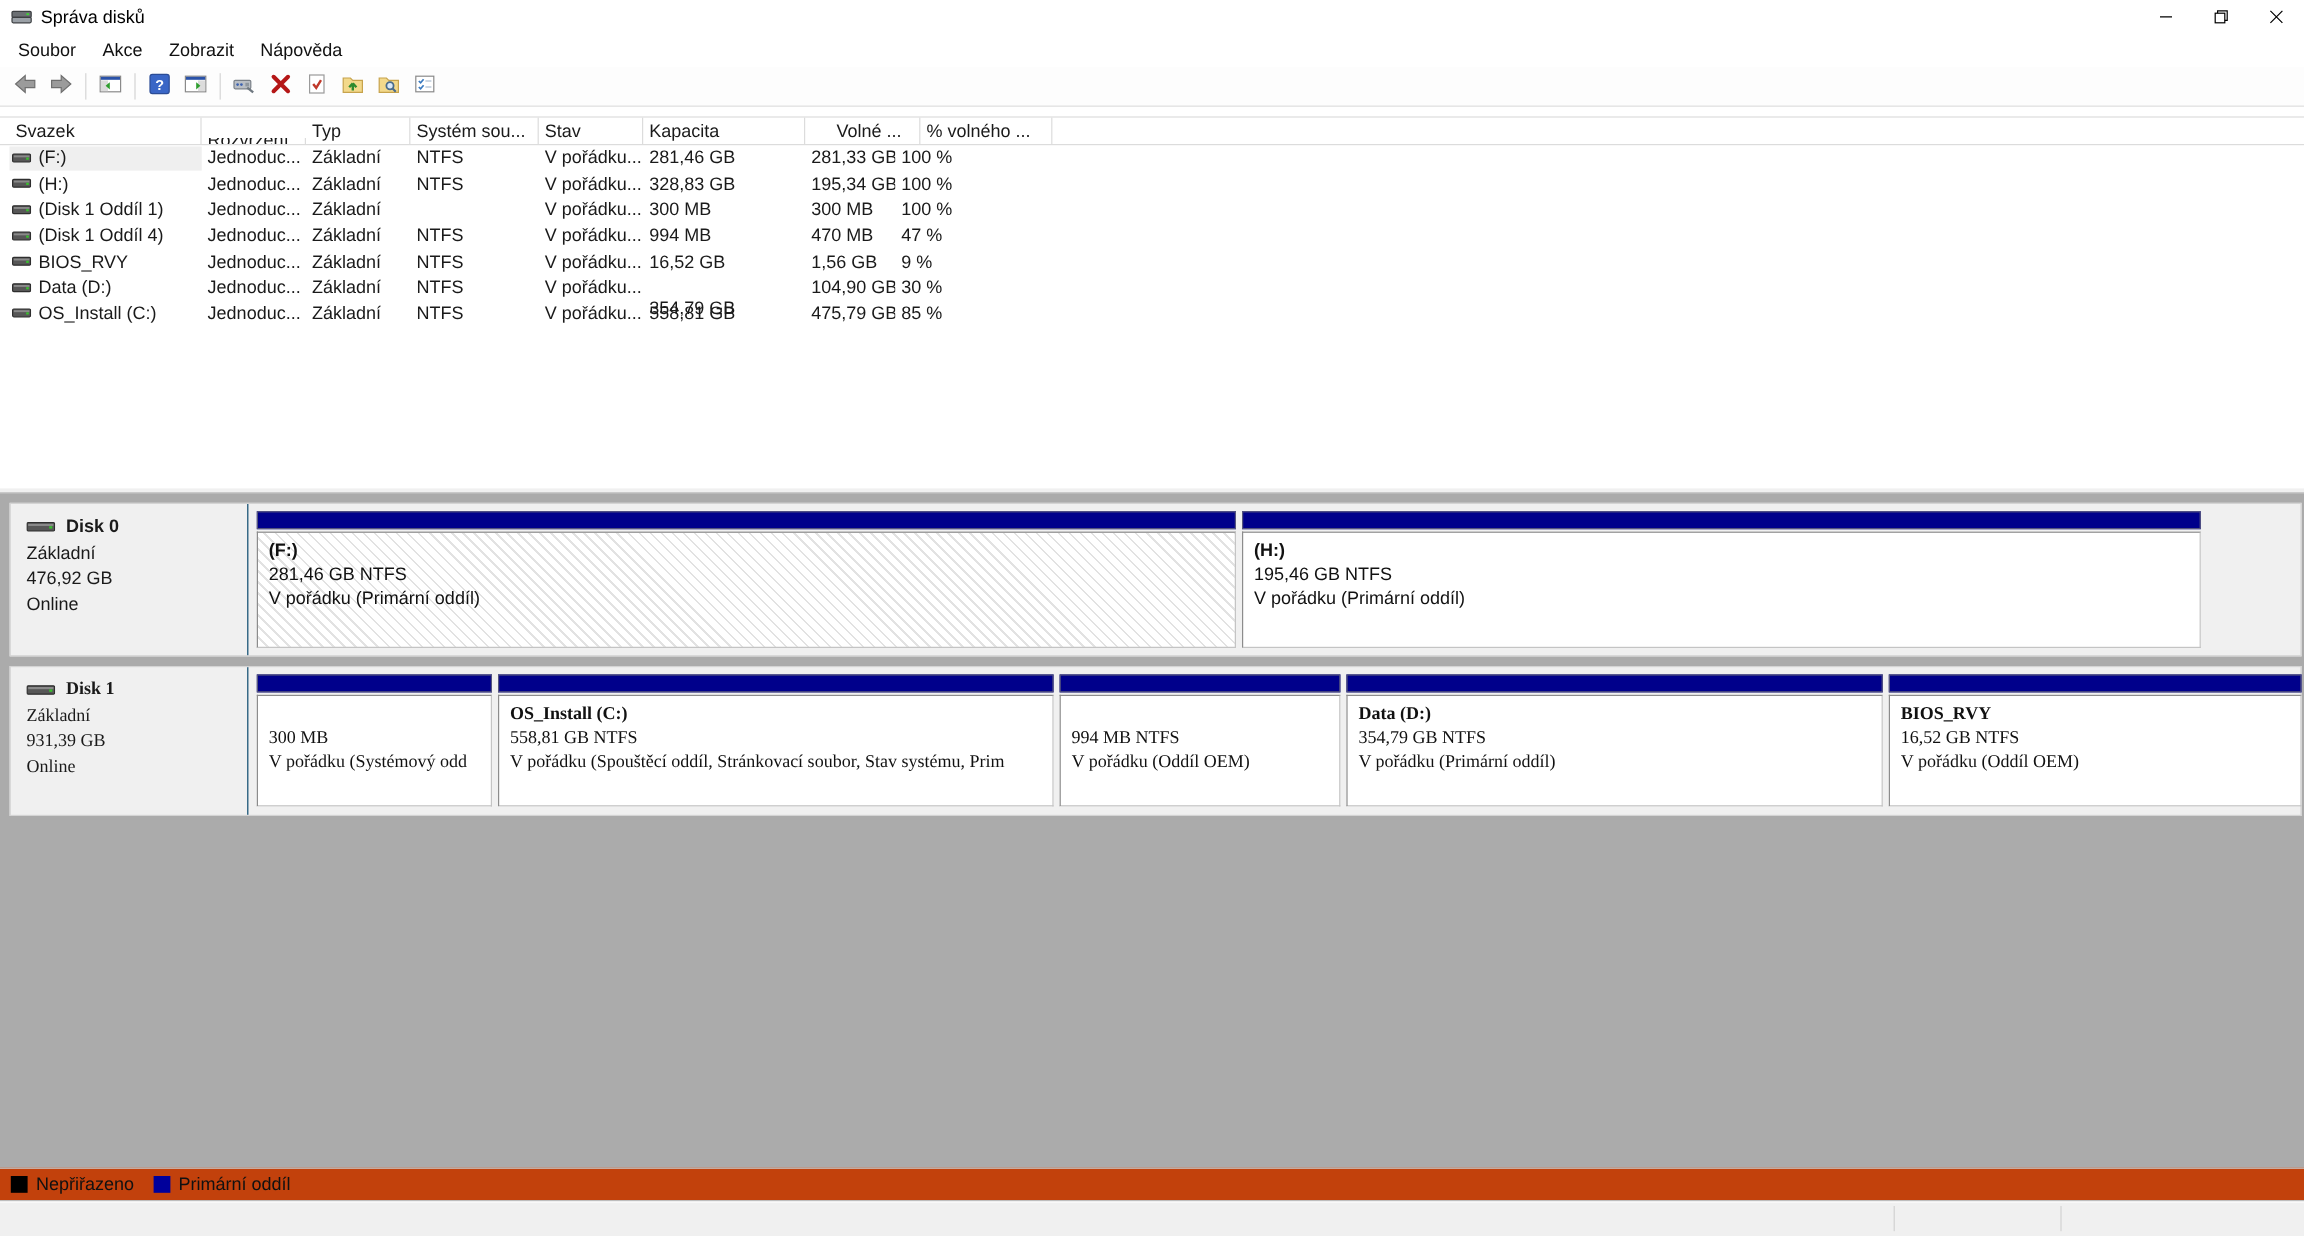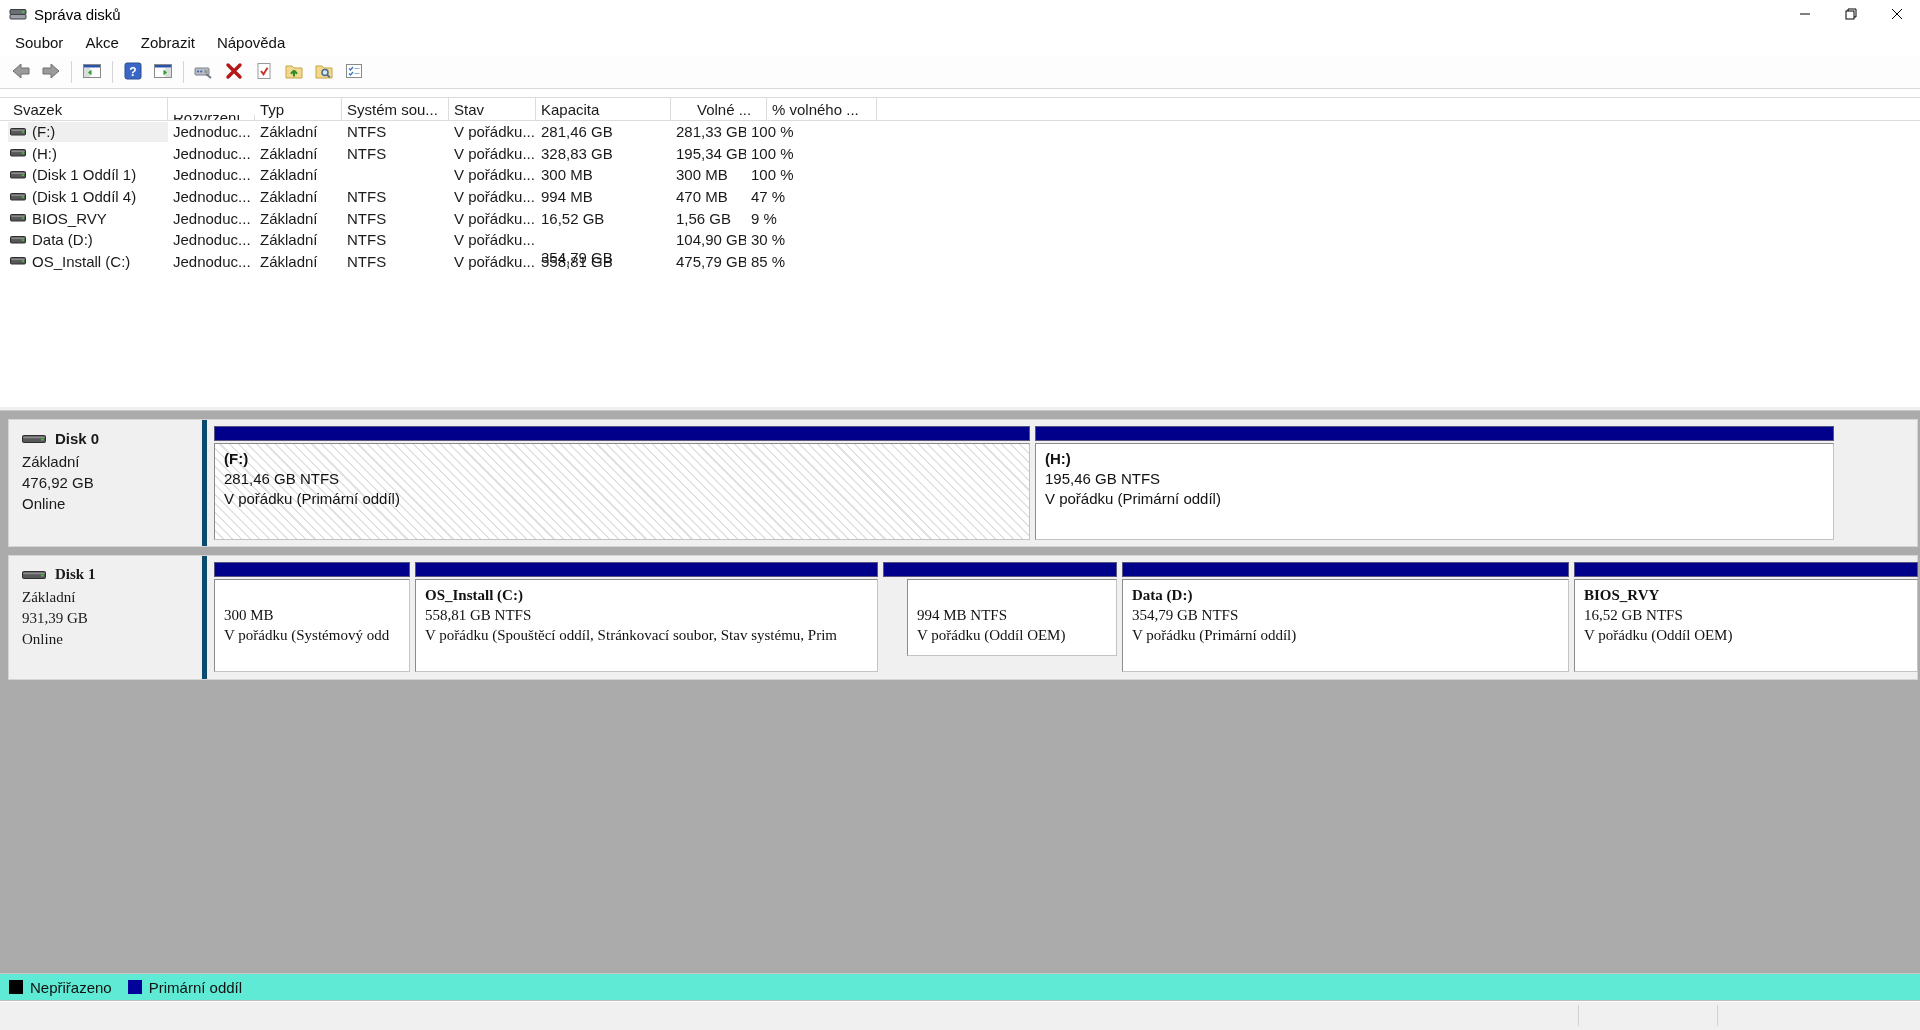--- a/index.html
+++ b/index.html
@@ -33,34 +33,34 @@
   .vol-wrap { display:flex; align-items:center; height:20px; width:100%; }
   .vt-row.focused .vol-wrap { background:#efefef; outline:1px solid #e3e3e3; }
   .vol-icon { margin:0 6px 0 2px; flex:0 0 auto; display:flex; }
 
   
   .splitter { position:absolute; top:407px; left:0; right:0; height:4px; background:#f0f0f0; border-bottom:1px solid #c9c9c9; }
 
   
   .graphpane { position:absolute; top:411px; left:0; right:0; height:589px; background:#ababab; }
   .disk-strip { position:absolute; left:8px; right:2px; background:#f0f0f0; border:1px solid #d4d4d4; }
-  .disk-label { position:absolute; left:0; top:0; bottom:0; width:198px; border-right:5px solid #0c4a6e; padding:10px 0 0 13px; }
+  .disk-label { position:absolute; left:0; top:0; bottom:0; width:198px; border-right:1px solid #0c4a6e; padding:10px 0 0 13px; }
   .disk-label .dl-line1 { display:flex; align-items:center; font-weight:bold; font-size:15px; margin-bottom:4px; }
   .disk-label .dl-line1 .disk-icon { margin-right:9px; display:flex; }
   .disk-label .dl-line { font-size:15px; line-height:21px; color:#1a1a1a; }
   .parts { position:absolute; left:205px; right:0; top:6px; display:flex; }
   .part { flex:0 0 auto; margin-right:5px; }
   .part-bar { height:15px; background:#00008B; border:1px solid #55557d; }
   .part-body { margin-top:2px; background:#ffffff; border-top:1px solid #8c8c8c; border-left:1px solid #8c8c8c; border-right:1px solid #c4c4c4; border-bottom:1px solid #c4c4c4; padding:5px 9px; overflow:hidden; }
   .part.selected .part-body { background:repeating-linear-gradient(45deg,#ffffff 0px,#ffffff 5px,#e2e2e2 5px,#e2e2e2 6.5px); }
   .pline { font-size:15px; line-height:20px; white-space:nowrap; overflow:hidden; color:#111; }
   .pline.title { font-weight:bold; min-height:20px; }
 
   
-  .legend-bar { position:absolute; left:0; right:0; bottom:0; height:27px; background:#5eead4; border-top:1px solid #c6c6c6; display:flex; align-items:center; padding-left:9px; }
+  .legend-bar { position:absolute; left:0; right:0; bottom:0; height:27px; background:#c2410c; border-top:1px solid #c6c6c6; display:flex; align-items:center; padding-left:9px; }
   .legend-item { display:flex; align-items:center; margin-right:16px; }
   .legend-swatch { width:14px; height:14px; margin-right:7px; flex:0 0 auto; }
   .legend-label { font-size:15px; color:#111; }
 
   
   .statusbar { position:absolute; top:1000px; left:0; right:0; height:30px; background:#f0f0f0; border-top:1px solid #bdbdbd; box-shadow:inset 0 1px 0 #ffffff; }
   .sb-sep { position:absolute; top:4px; bottom:4px; width:1px; background:#d2d2d2; }
 </style>
 </head>
 <body>
@@ -375,21 +375,21 @@
           <div class="part" style="width: 463px; height: 112px;">
             <div class="part-bar" style="background: rgb(0, 0, 139);"></div>
             <div class="part-body" style="height: 93px;">
               <div class="pline title">OS_Install  (C:)</div>
               <div class="pline">558,81 GB NTFS</div>
               <div class="pline">V pořádku (Spouštěcí oddíl, Stránkovací soubor, Stav systému, Prim</div>
             </div>
           </div>
           <div class="part" style="width: 234px; height: 112px;">
             <div class="part-bar" style="background: rgb(0, 0, 139);"></div>
-            <div class="part-body" style="height: 77px; margin-left: 24px;">
+            <div class="part-body" style="height: 93px;">
               <div class="pline title"></div>
               <div class="pline">994 MB NTFS</div>
               <div class="pline">V pořádku (Oddíl OEM)</div>
             </div>
           </div>
           <div class="part" style="width: 447px; height: 112px;">
             <div class="part-bar" style="background: rgb(0, 0, 139);"></div>
             <div class="part-body" style="height: 93px;">
               <div class="pline title">Data  (D:)</div>
               <div class="pline">354,79 GB NTFS</div>

